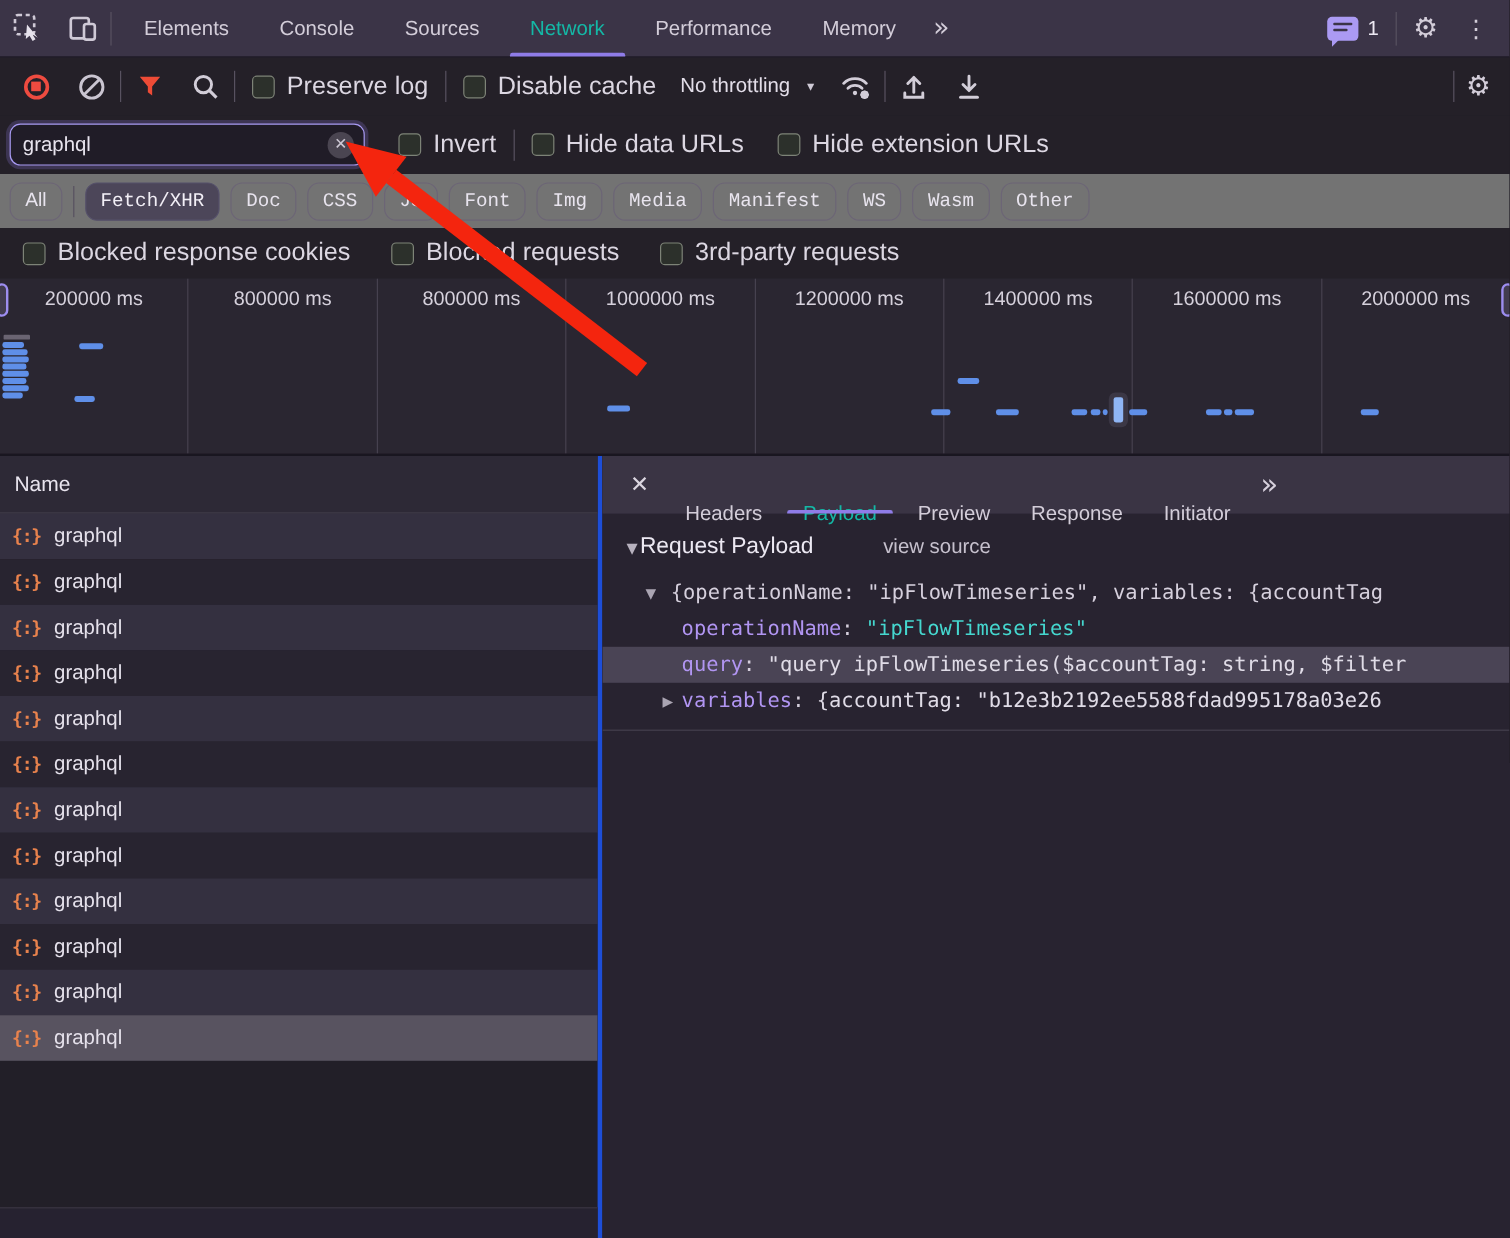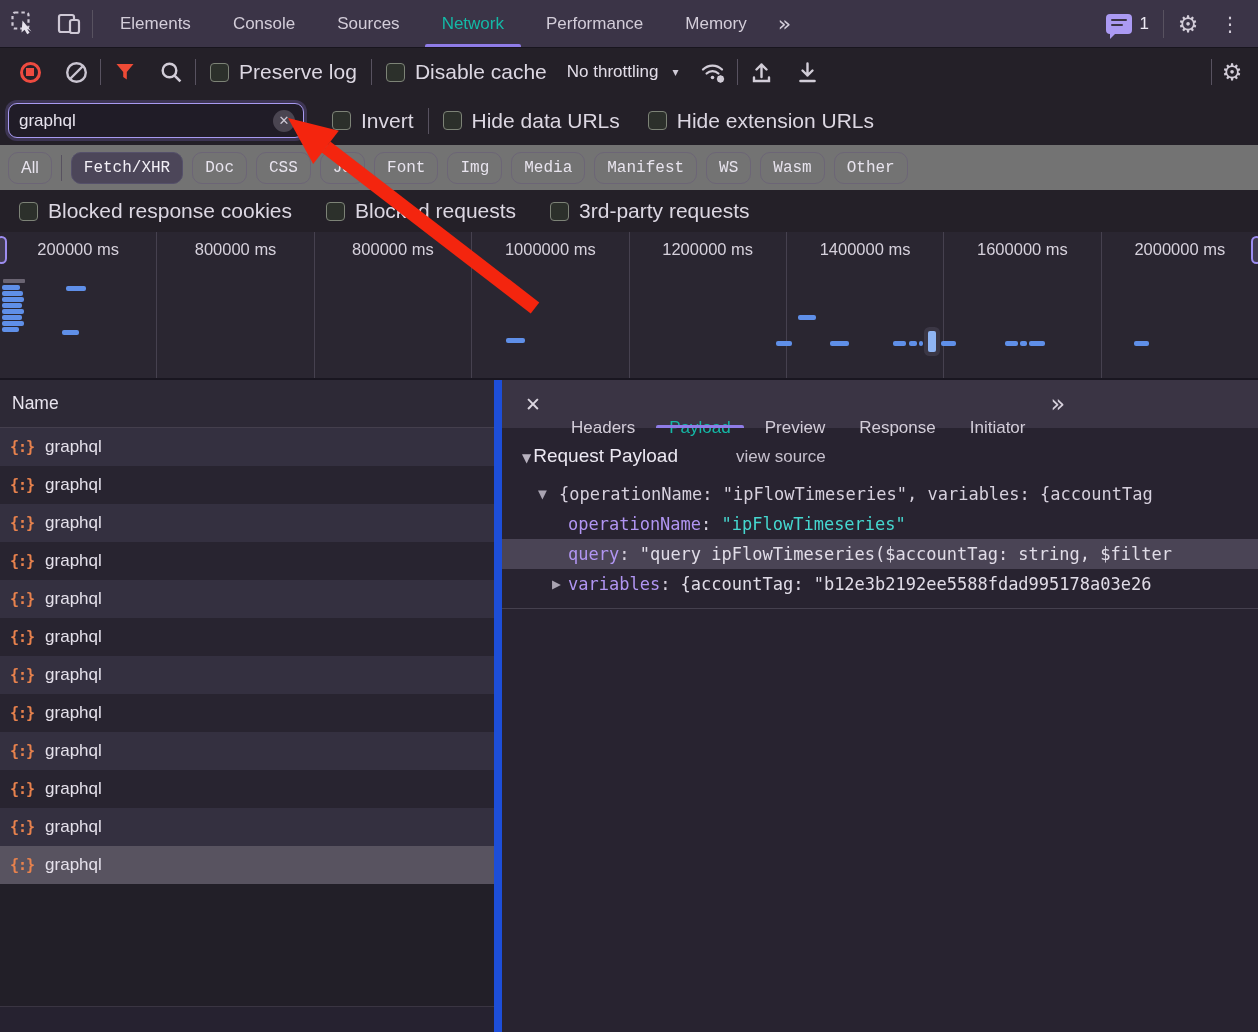--- a/index.html
+++ b/index.html
@@ -75,21 +75,21 @@
   .ov-label { display:block; text-align:center; padding-top:8px; color:#d6d1dc; font-size:16.5px; white-space:nowrap; }
   #wf { position:absolute; inset:0; }
   .wf-bar { position:absolute; background:#5f8fe8; border-radius:2px; }
   .wf-cap { position:absolute; background:#6a6472; border-radius:1px; }
   .wf-marker { position:absolute; background:#8fb5f4; border-radius:2px; box-shadow:0 0 0 4px #3b3745; }
   .ov-handle { position:absolute; width:11px; height:28px; top:4px; border:2px solid #9d8df0;
     background:#423c50; border-radius:6px; }
 
   
   .split { display:flex; height:652px; }
-  .requests-panel { width:502px; flex:none; background:#221f28; border-right:8px solid #1d4ed8;
+  .requests-panel { width:502px; flex:none; background:#221f28; border-right:4px solid #1d4ed8;
     display:flex; flex-direction:column; }
   .req-header { height:48px; flex:none; background:#2d2936; border-bottom:1px solid #443f4d;
     display:flex; align-items:center; padding-left:12px; color:#e8e4ee; font-size:17.5px; }
   .req-list { flex:1; overflow:hidden; }
   .req-row { height:38px; display:flex; align-items:center; gap:11px; padding-left:10px;
     font-size:17px; color:#e5e1eb; }
   .req-row:nth-of-type(odd) { background:#343040; }
   .req-row:nth-of-type(even) { background:#282430; }
   .req-row.selected { background:#585360; }
   .req-icon { font-family:"DejaVu Sans Mono", monospace; font-weight:bold; color:#e8824d;

